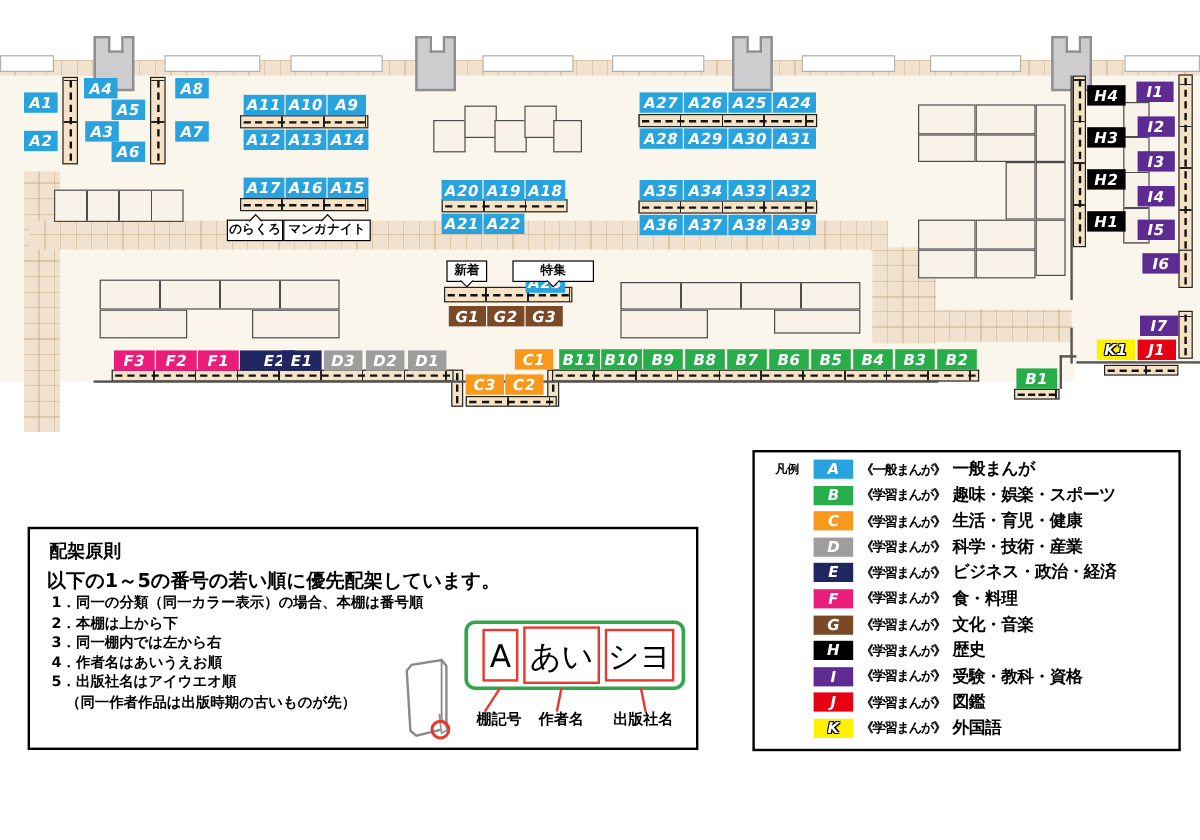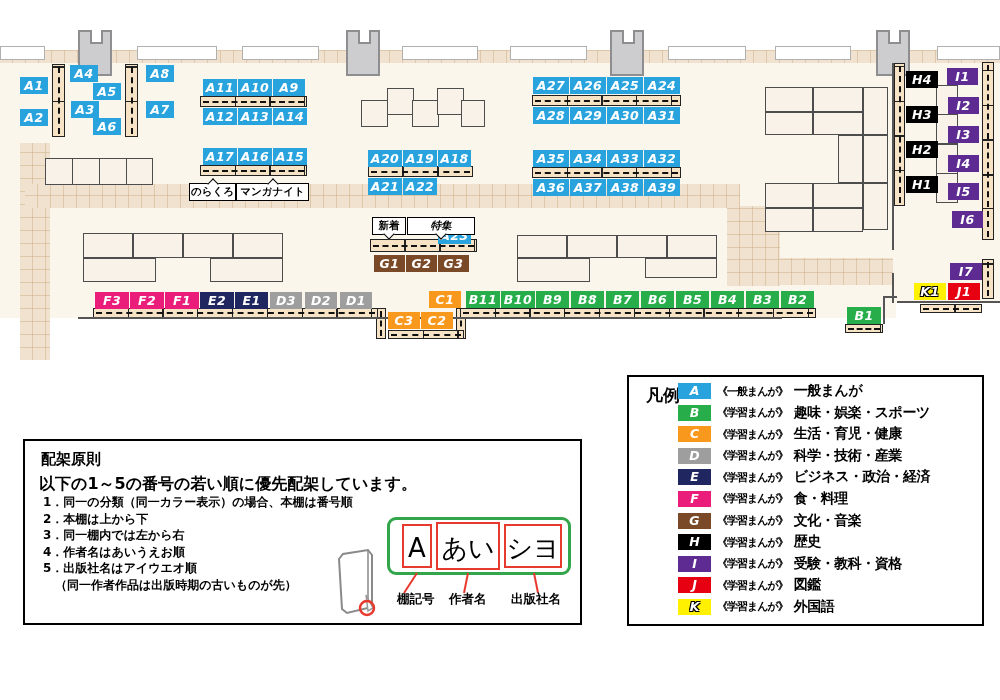--- a/index.html
+++ b/index.html
@@ -34,21 +34,21 @@
   .k-outline{text-shadow:-1px -1px 0 #000,1px -1px 0 #000,-1px 1px 0 #000,1px 1px 0 #000,0 1px 0 #000,0 -1px 0 #000;}
   
   .anno{position:absolute;background:#fff;border:1.5px solid #000;height:16px;line-height:15px;
         font-size:10.5px;font-weight:bold;text-align:center;z-index:7;}
   .anno.top:before{content:"";position:absolute;top:-4px;left:calc(50% - 4px);width:7px;height:7px;background:#fff;
         border-left:1.5px solid #000;border-top:1.5px solid #000;transform:rotate(45deg);}
   .anno.bottom:before{content:"";position:absolute;bottom:-4px;left:calc(50% - 4px);width:7px;height:7px;background:#fff;
         border-left:1.5px solid #000;border-top:1.5px solid #000;transform:rotate(225deg);}
   
   .legend{position:absolute;left:627px;top:375px;width:357px;height:251px;background:#fff;border:2px solid #000;box-sizing:border-box;}
-  .legend-title{position:absolute;left:17px;top:7px;font-size:17px;font-weight:bold;}
+  .legend-title{position:absolute;left:17px;top:7px;font-size:10px;font-weight:bold;}
   .lrows{position:absolute;left:49px;top:6px;display:flex;flex-direction:column;gap:5.6px;}
   .lrow{display:flex;align-items:center;height:16px;gap:6px;}
   .chip{width:33px;height:16px;line-height:16px;text-align:center;color:#fff;font-weight:bold;font-style:italic;font-size:12.5px;flex:none;}
   .lpre{font-size:11px;font-weight:bold;letter-spacing:-1px;white-space:nowrap;}
   .lname{font-size:14px;font-weight:bold;letter-spacing:-.5px;white-space:nowrap;}
   
   .principles{position:absolute;left:23px;top:439px;width:559px;height:186px;background:#fff;border:2px solid #000;box-sizing:border-box;}
   .p-title{position:absolute;left:16px;top:9px;font-size:15px;font-weight:bold;}
   .p-intro{position:absolute;left:14px;top:33px;font-size:16px;font-weight:bold;}
   .p-list{position:absolute;left:18px;top:53px;margin:0;padding:0;list-style:none;font-size:12px;font-weight:bold;line-height:16.5px;}
@@ -200,21 +200,21 @@
       <div class="mlabel" style="left: 711px; top: 291px; width: 33px; background: rgb(39, 174, 75);">B4</div>
       <div class="mlabel" style="left: 746px; top: 291px; width: 33px; background: rgb(39, 174, 75);">B3</div>
       <div class="mlabel" style="left: 781px; top: 291px; width: 33px; background: rgb(39, 174, 75);">B2</div>
       <div class="mlabel" style="left: 847px; top: 307px; width: 34px; background: rgb(39, 174, 75);">B1</div>
       <div class="mlabel" style="left: 429px; top: 291px; width: 32px; background: rgb(248, 152, 29);">C1</div>
       <div class="mlabel" style="left: 388px; top: 312px; width: 32px; background: rgb(248, 152, 29);">C3</div>
       <div class="mlabel" style="left: 421px; top: 312px; width: 32px; background: rgb(248, 152, 29);">C2</div>
       <div class="mlabel" style="left: 270px; top: 292px; width: 32px; background: rgb(158, 158, 159);">D3</div>
       <div class="mlabel" style="left: 305px; top: 292px; width: 32px; background: rgb(158, 158, 159);">D2</div>
       <div class="mlabel" style="left: 340px; top: 292px; width: 32px; background: rgb(158, 158, 159);">D1</div>
-      <div class="mlabel" style="left: 200px; top: 292px; width: 34px; background: rgb(32, 38, 95);">E2</div>
+      <div class="mlabel" style="left: 200px; top: 292px; width: 34px; background: rgb(32, 38, 95); padding-left: 12px;">E2</div>
       <div class="mlabel" style="left: 235px; top: 292px; width: 33px; background: rgb(32, 38, 95);">E1</div>
       <div class="mlabel" style="left: 95px; top: 292px; width: 34px; background: rgb(234, 29, 122);">F3</div>
       <div class="mlabel" style="left: 130px; top: 292px; width: 34px; background: rgb(234, 29, 122);">F2</div>
       <div class="mlabel" style="left: 165px; top: 292px; width: 34px; background: rgb(234, 29, 122);">F1</div>
       <div class="mlabel" style="left: 374px; top: 255px; width: 31px; background: rgb(122, 74, 40);">G1</div>
       <div class="mlabel" style="left: 406px; top: 255px; width: 31px; background: rgb(122, 74, 40);">G2</div>
       <div class="mlabel" style="left: 438px; top: 255px; width: 31px; background: rgb(122, 74, 40);">G3</div>
       <div class="mlabel" style="left: 906px; top: 71px; width: 32px; background: rgb(0, 0, 0);">H4</div>
       <div class="mlabel" style="left: 906px; top: 106px; width: 32px; background: rgb(0, 0, 0);">H3</div>
       <div class="mlabel" style="left: 906px; top: 141px; width: 32px; background: rgb(0, 0, 0);">H2</div>
@@ -227,21 +227,21 @@
       <div class="mlabel" style="left: 952px; top: 211px; width: 31px; background: rgb(93, 43, 145);">I6</div>
       <div class="mlabel" style="left: 950px; top: 263px; width: 32px; background: rgb(93, 43, 145);">I7</div>
       <div class="mlabel k-outline" style="left: 914px; top: 283px; width: 32px; background: rgb(255, 241, 0);">K1</div>
       <div class="mlabel" style="left: 948px; top: 283px; width: 32px; background: rgb(230, 0, 18);">J1</div>
     </div>
 
   <div>
       <div class="anno top" style="left: 189px; top: 183px; width: 45px;">のらくろ</div>
       <div class="anno top" style="left: 236px; top: 183px; width: 71px;">マンガナイト</div>
       <div class="anno bottom" style="left: 372px; top: 217px; width: 32px;">新着</div>
-      <div class="anno bottom" style="left: 407px; top: 217px; width: 66px; font-style: italic;">特集</div>
+      <div class="anno bottom" style="left: 427px; top: 217px; width: 66px;">特集</div>
     </div>
 
   <div class="legend">
     <div class="legend-title">凡例</div>
     <div class="lrows">
         <div class="lrow">
           <span class="chip" style="background: rgb(41, 163, 222);">A</span>
           <span class="lpre">《一般まんが》</span>
           <span class="lname">一般まんが</span>
         </div>

